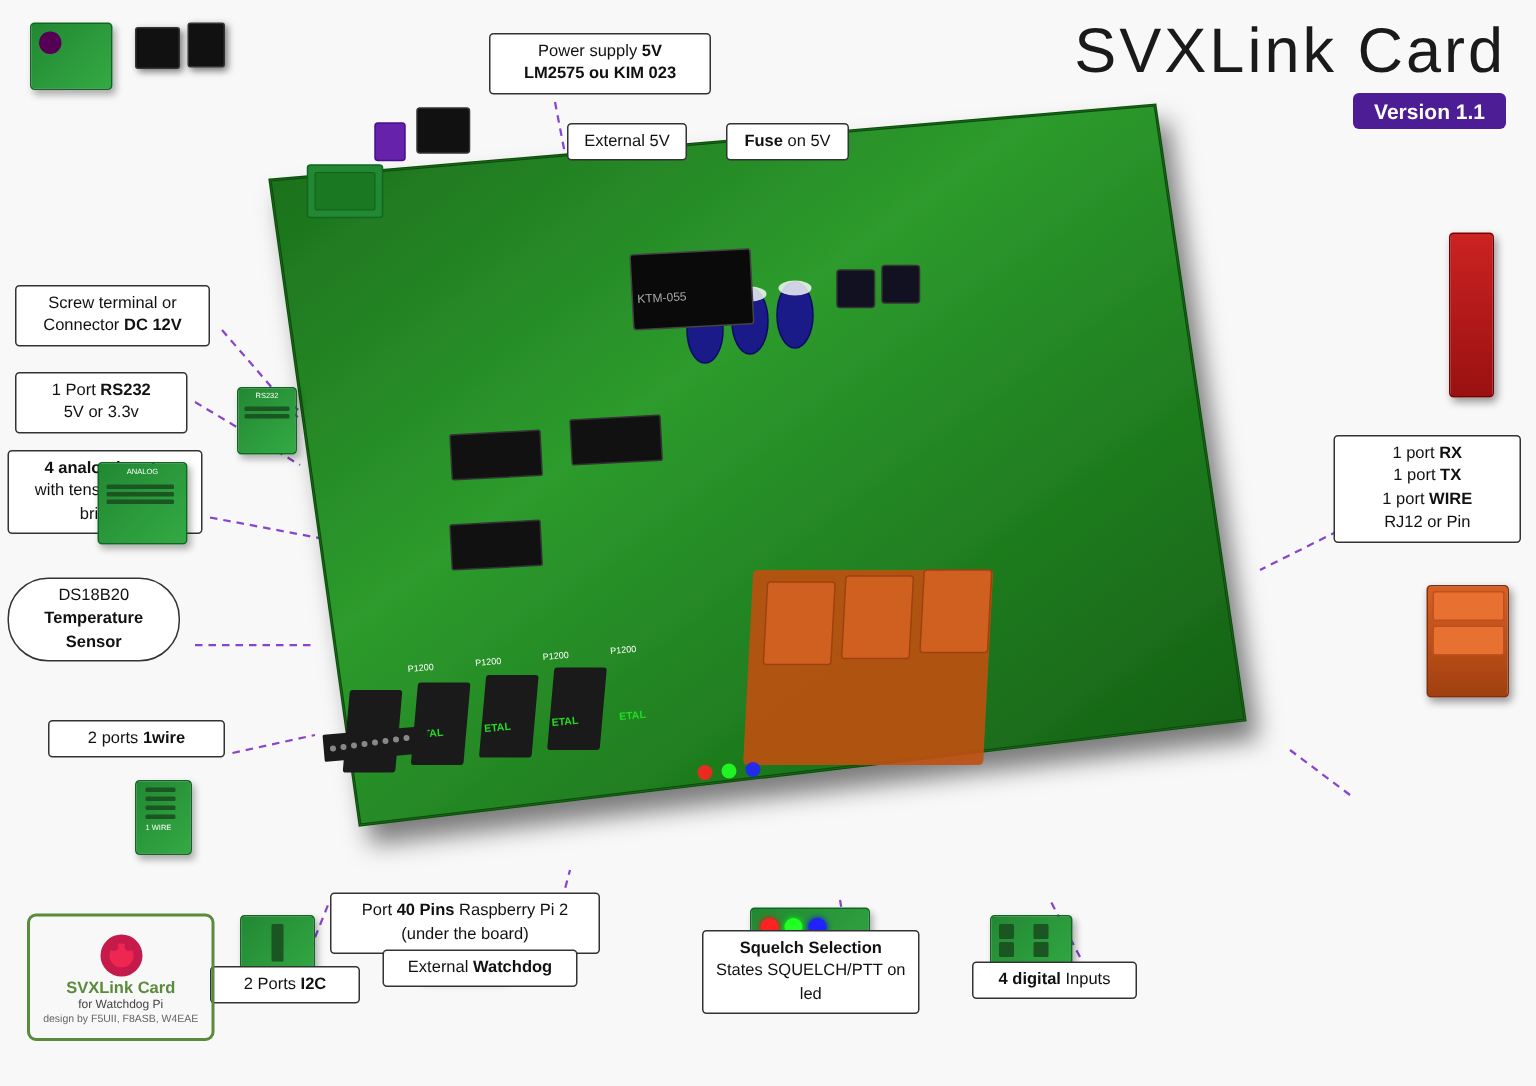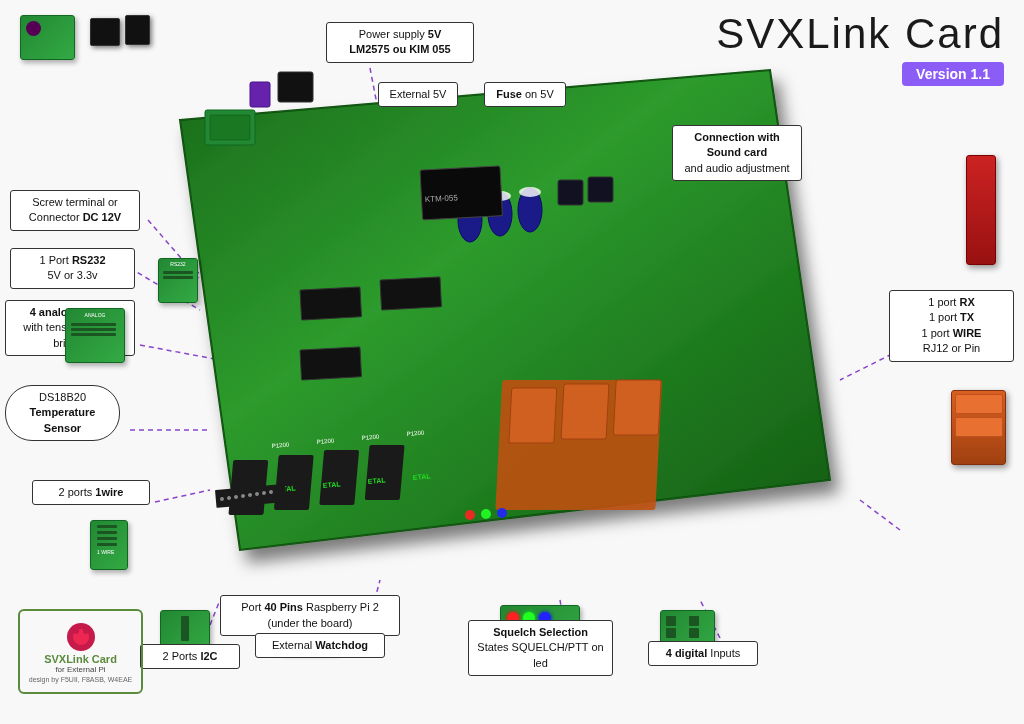--- a/index.html
+++ b/index.html
@@ -27,21 +27,21 @@
       text-align: right;
     }
     .title-text {
       font-size: 42px;
       font-weight: 300;
       color: #1a1a1a;
       letter-spacing: 2px;
       font-family: 'Arial', sans-serif;
     }
     .version-badge {
-      background: #8b5cf6;
+      background: #4c1d95;
       color: white;
       padding: 4px 14px;
       border-radius: 4px;
       font-size: 14px;
       font-weight: bold;
       display: inline-block;
       margin-top: 4px;
     }
 
     
@@ -255,41 +255,38 @@
   <div style="position:absolute; left:660px; top:610px; width:55px; height:45px; background:linear-gradient(135deg,#228833,#33aa44); border:1px solid #116622; border-radius:3px; box-shadow:2px 3px 5px rgba(0,0,0,0.3);">
     <div style="display:grid;grid-template-columns:1fr 1fr;gap:2px;padding:5px;">
       <div style="width:10px;height:10px;background:#1a5522;border-radius:1px;"></div>
       <div style="width:10px;height:10px;background:#1a5522;border-radius:1px;"></div>
       <div style="width:10px;height:10px;background:#1a5522;border-radius:1px;"></div>
       <div style="width:10px;height:10px;background:#1a5522;border-radius:1px;"></div>
     </div>
   </div>
 
   <div class="annotation" style="top:22px; left:326px; width:148px;">
-    <span>Power supply <b>5V</b><br><b>LM2575 ou KIM 055</b></span>
+    <span>Power supply <b>5V</b><br><b>LM2575 ou KIM 023</b></span>
   </div>
 
   <div class="annotation" style="top:82px; left:378px; width:80px;">
     <span>External 5V</span>
   </div>
 
   <div class="annotation" style="top:82px; left:484px; width:82px;">
     <span><b>Fuse</b> on 5V</span>
   </div>
 
 
-  <div class="annotation" style="top:125px; left:672px; width:130px;">
-    <span><b>Connection with<br>Sound card</b><br>and audio adjustment</span>
-  </div>
 
   <div class="annotation" style="top:190px; left:10px; width:130px;">
     <span>Screw terminal or<br>Connector <b>DC 12V</b></span>
   </div>
 
-  <div class="annotation" style="top:248px; left:10px; width:125px;">
+  <div class="annotation" style="top:248px; left:10px; width:115px;">
     <span>1 Port <b>RS232</b><br>5V or 3.3v</span>
   </div>
 
 
   <div class="annotation" style="top:300px; left:5px; width:130px;">
     <span><b>4 analog inputs</b><br>with tension divider<br>bridge.</span>
   </div>
 
   <div class="annotation" style="top:385px; left:5px; width:115px;border-radius:27px;">
     <span>DS18B20<br><b>Temperature<br>Sensor</b></span>
@@ -326,21 +323,21 @@
 
   <div class="logo-area" style="position:absolute; bottom:30px; left:18px; width:125px; height:85px;">
 
     <svg width="32" height="32" viewBox="0 0 32 32">
       <circle cx="16" cy="16" r="14" fill="#c51a4a"></circle>
       <circle cx="16" cy="16" r="8" fill="#ff2d55" opacity="0.7"></circle>
       <circle cx="11" cy="10" r="3" fill="#c51a4a"></circle>
       <circle cx="21" cy="10" r="3" fill="#c51a4a"></circle>
     </svg>
     <div style="font-size:11px; font-weight:bold; color:#5a8a3c; text-align:center;">SVXLink Card</div>
-    <div style="font-size:8px; color:#444; text-align:center;">for External Pi</div>
+    <div style="font-size:8px; color:#444; text-align:center;">for Watchdog Pi</div>
     <div style="font-size:7px; color:#666; text-align:center; margin-top:2px;">design by
 F5UII, F8ASB, W4EAE</div>
   </div>
 
   <div style="position:absolute; left:90px; top:520px; width:38px; height:50px; background:linear-gradient(135deg,#228833,#33aa44); border:1px solid #116622; border-radius:3px; box-shadow:2px 3px 5px rgba(0,0,0,0.3);">
     <div style="display:flex;flex-direction:column;gap:3px;padding:4px 6px;">
       <div style="width:20px;height:3px;background:#1a5522;border-radius:1px;"></div>
       <div style="width:20px;height:3px;background:#1a5522;border-radius:1px;"></div>
       <div style="width:20px;height:3px;background:#1a5522;border-radius:1px;"></div>
       <div style="width:20px;height:3px;background:#1a5522;border-radius:1px;"></div>

